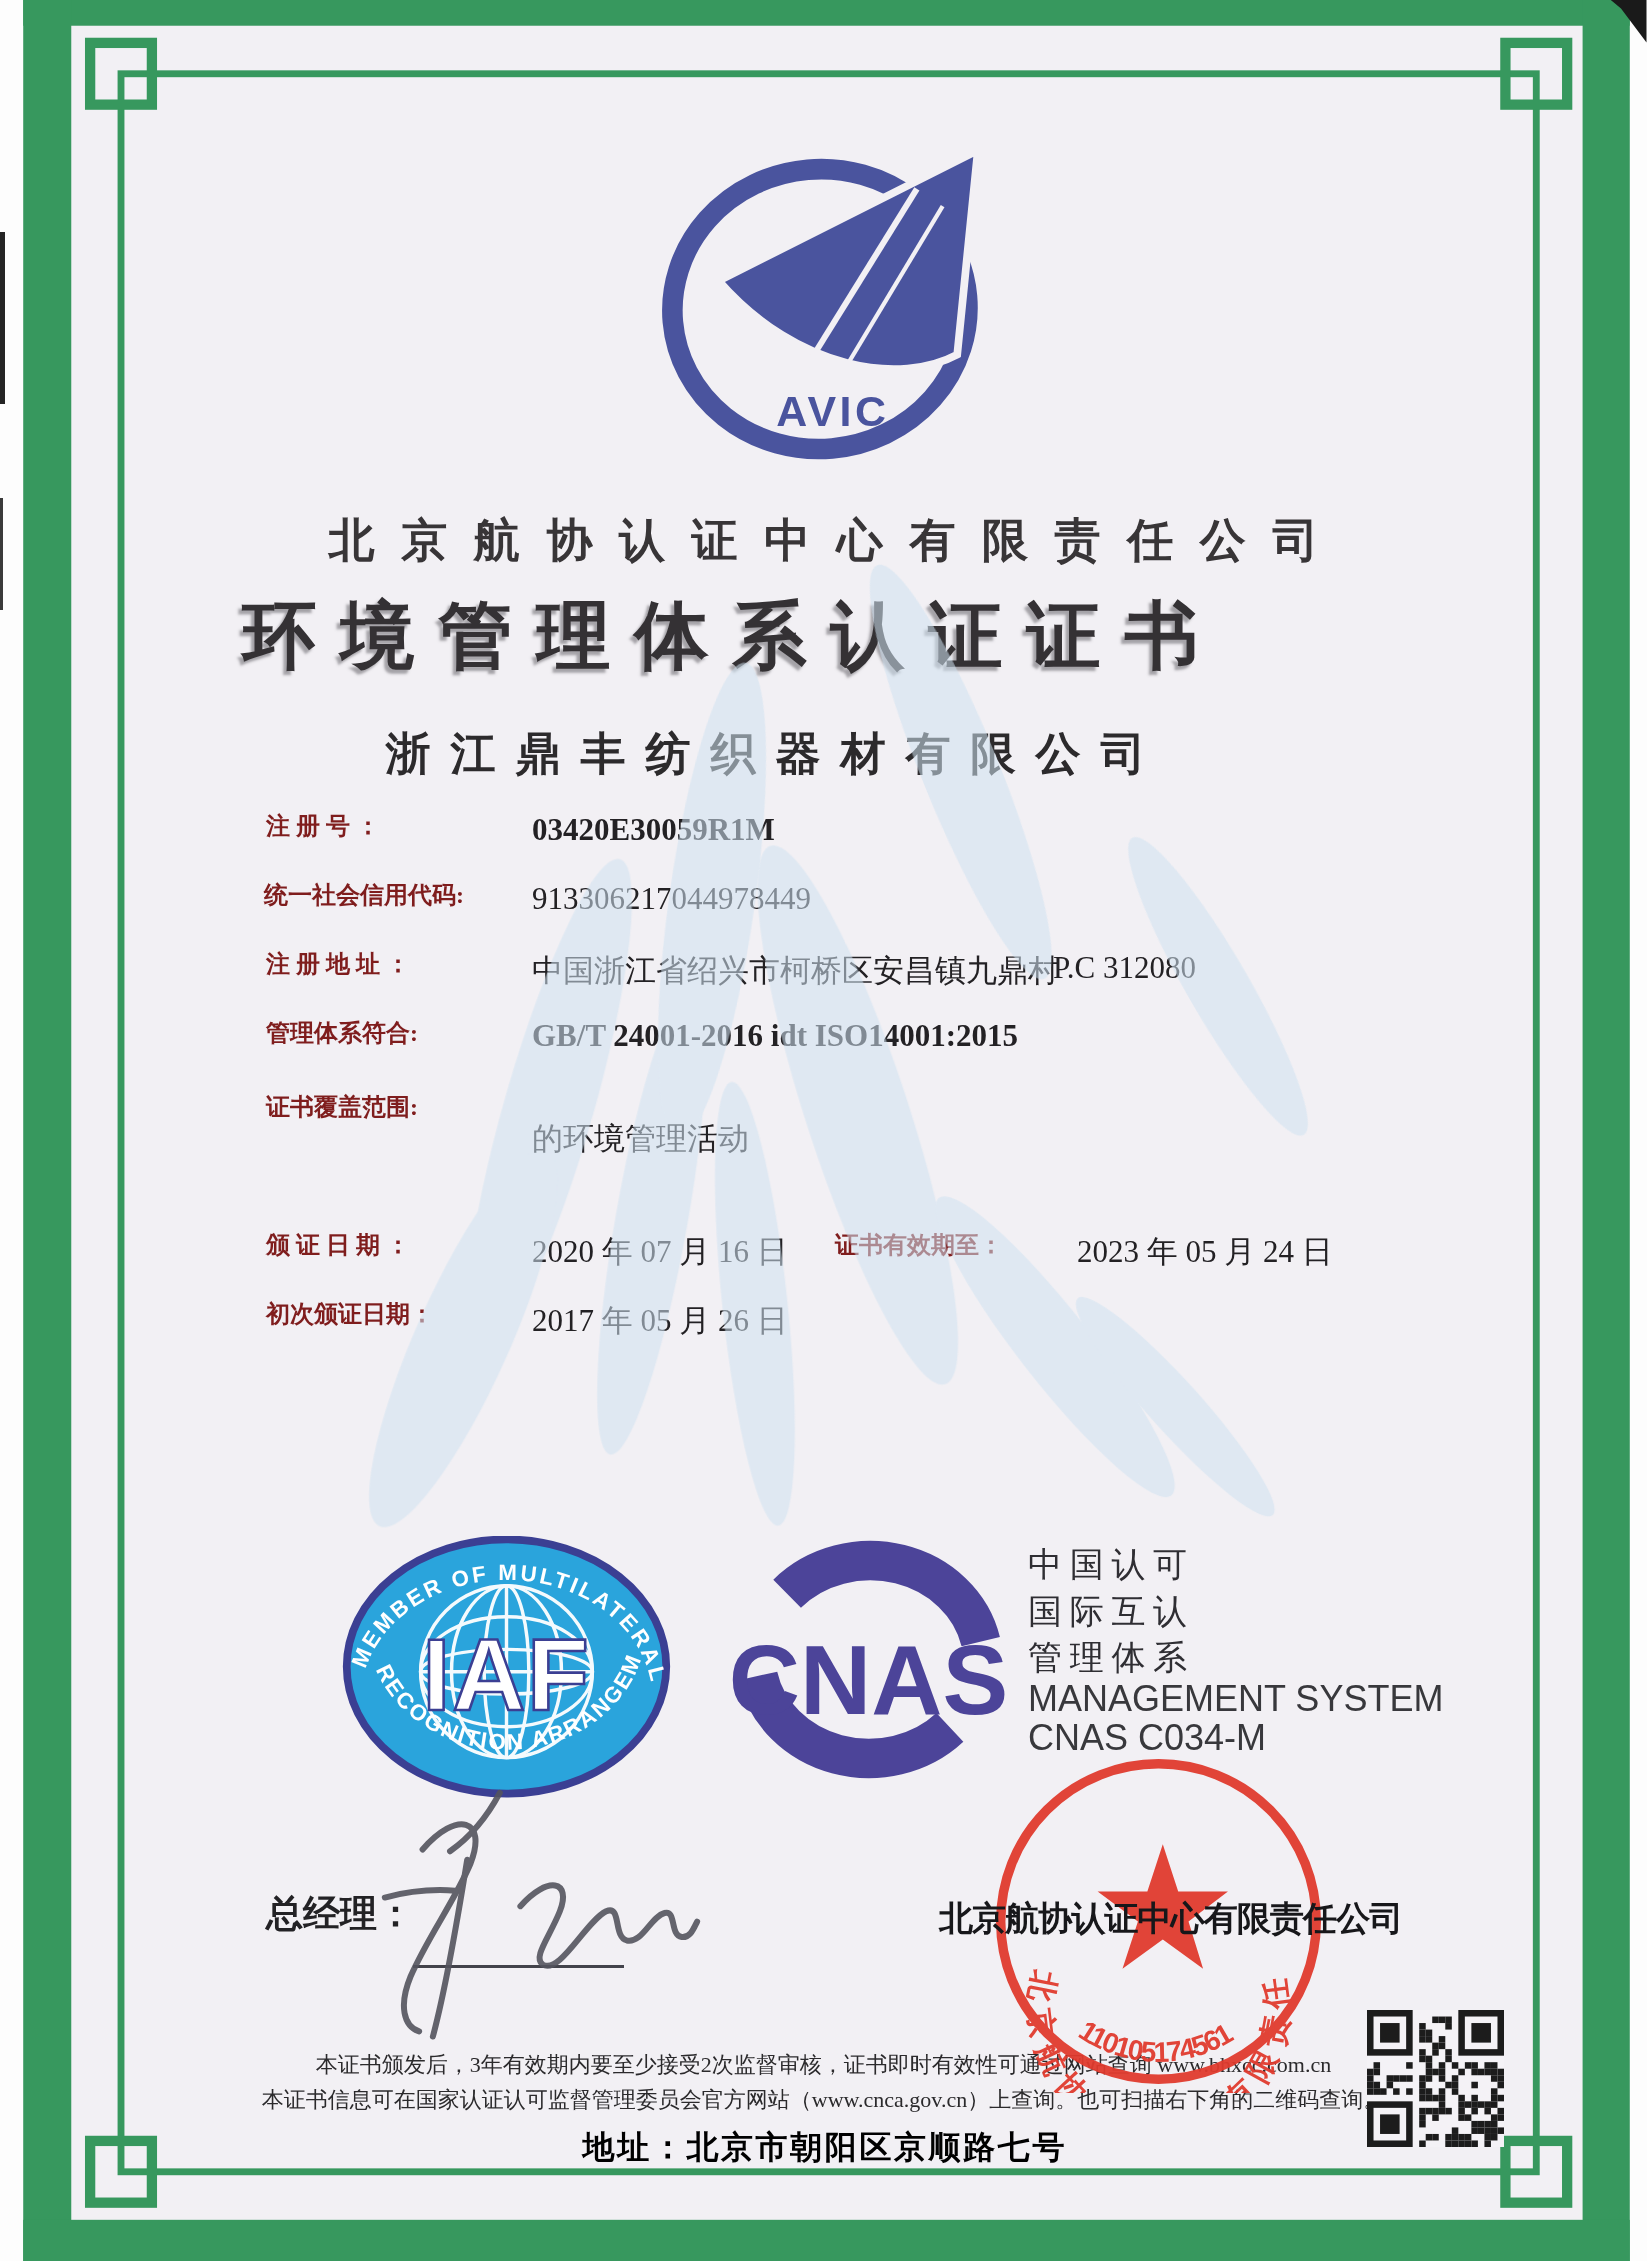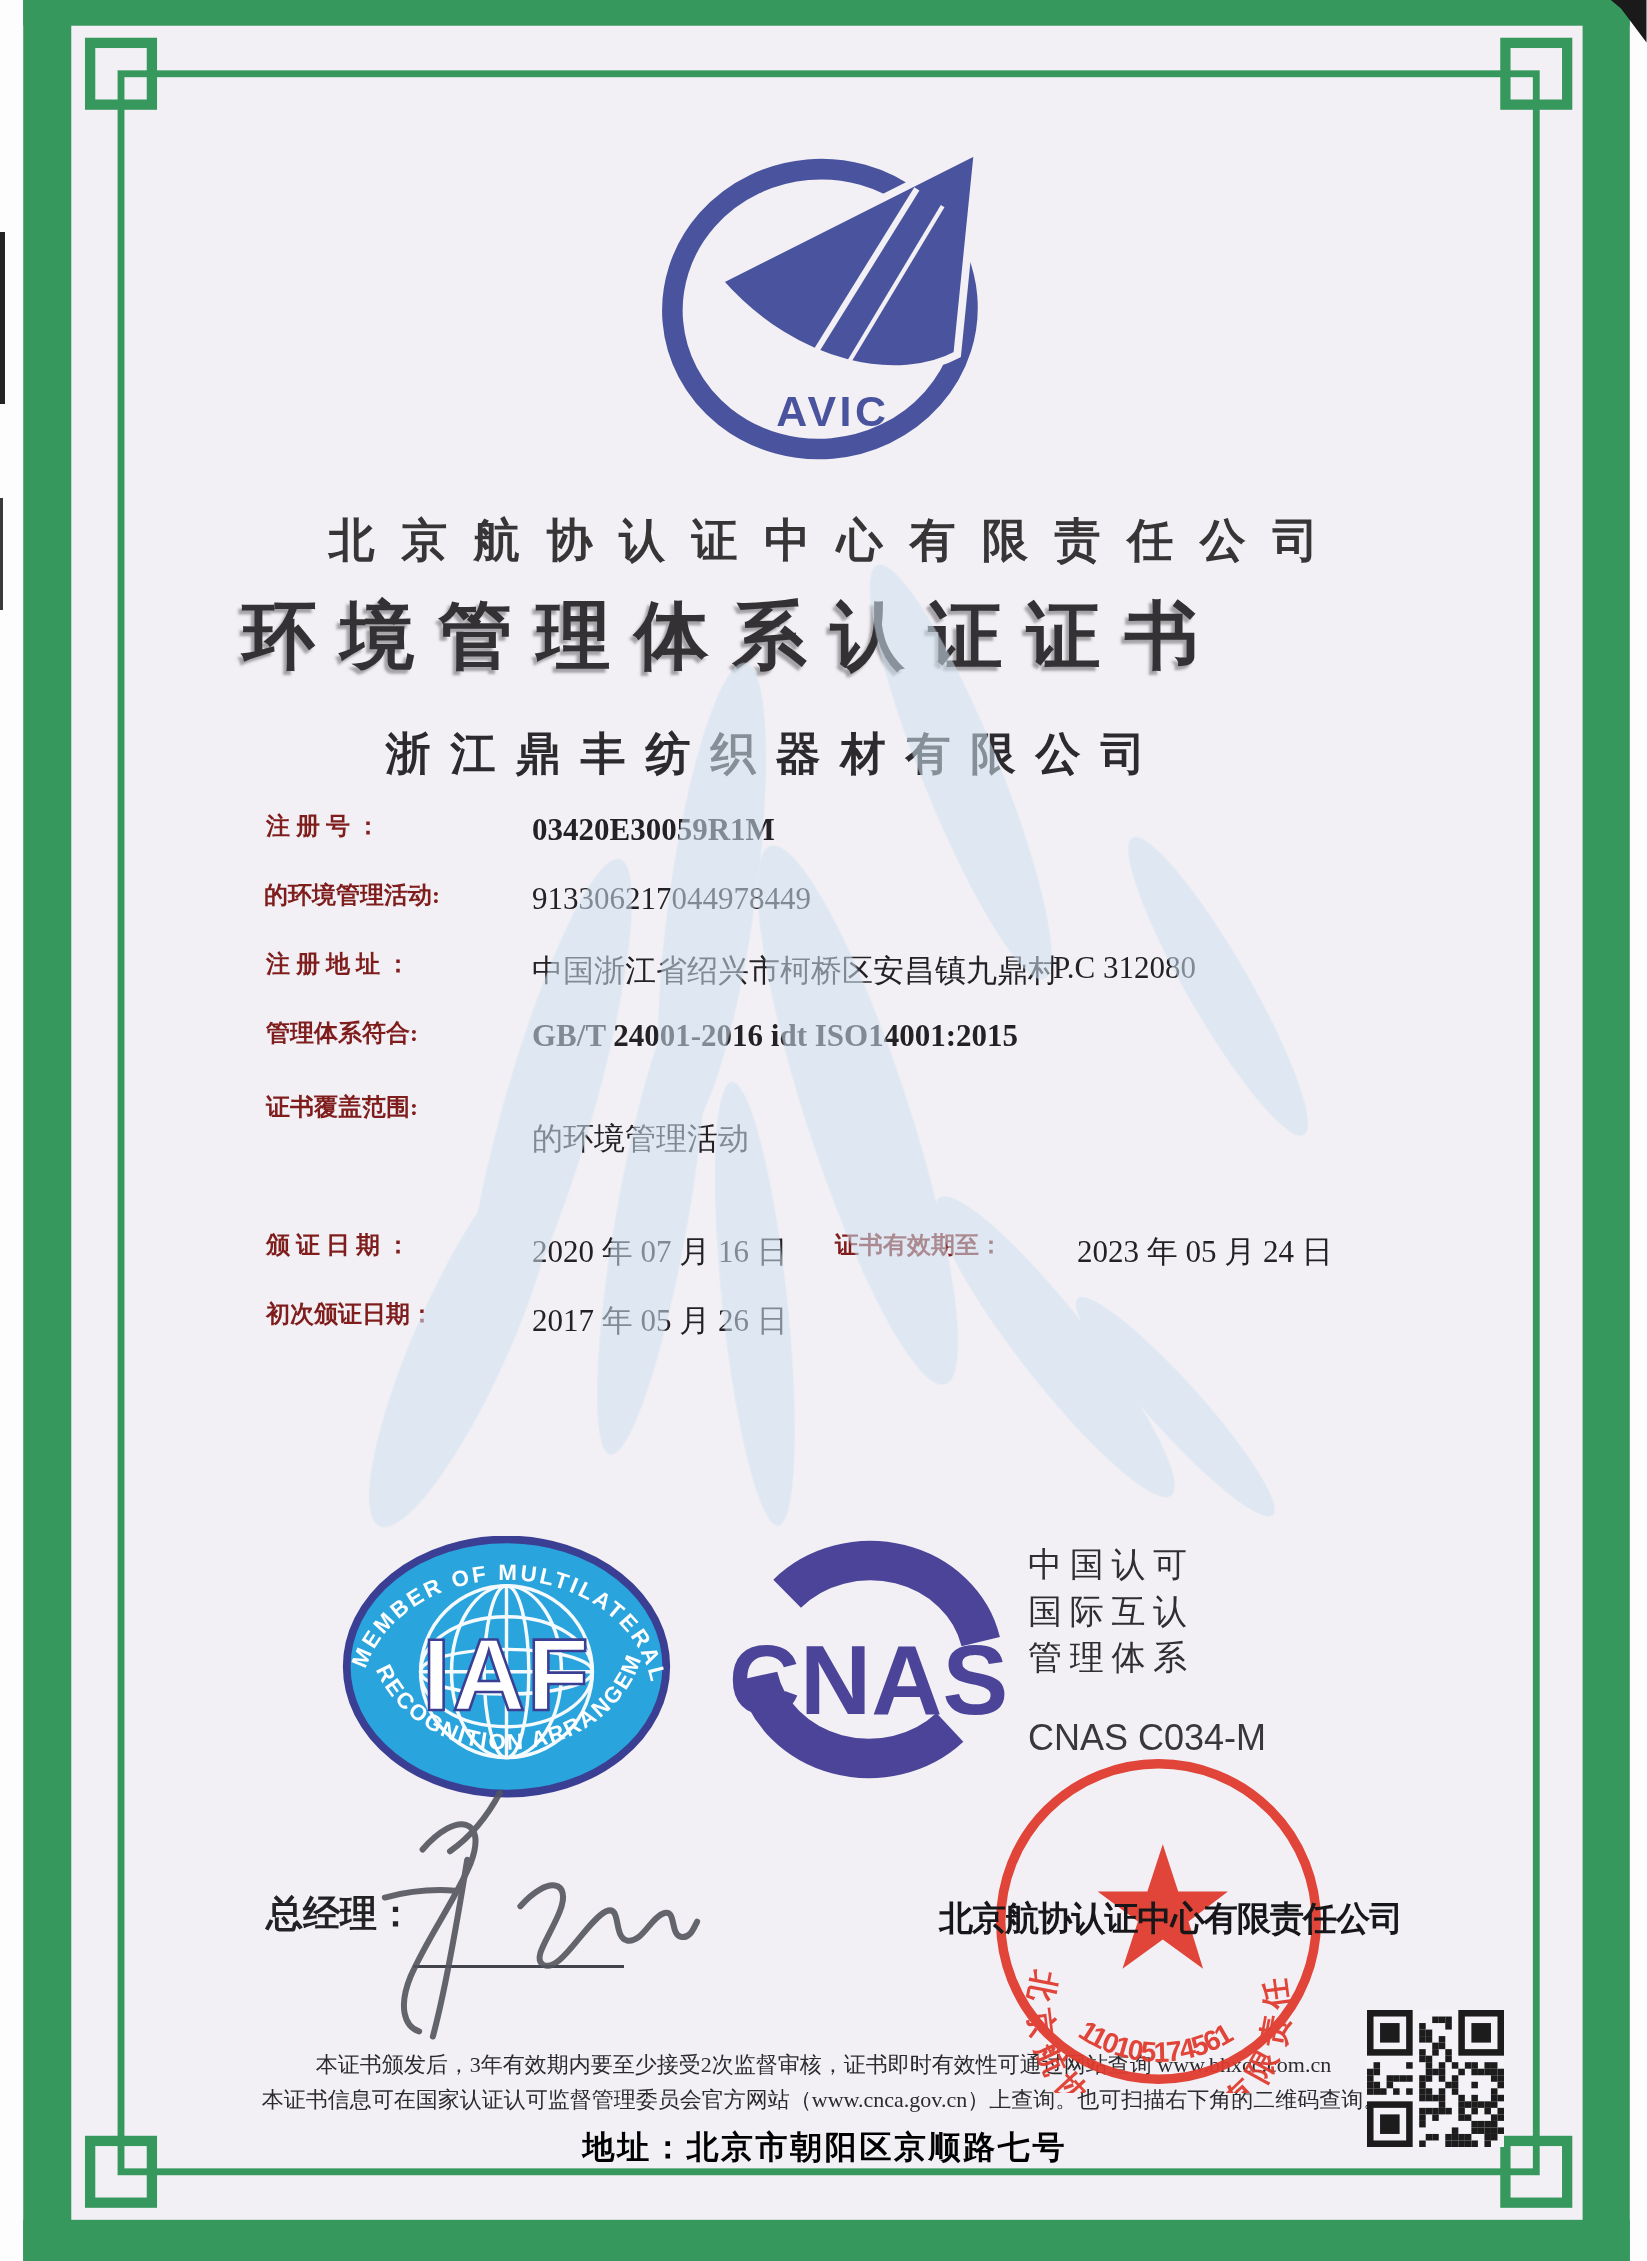--- a/index.html
+++ b/index.html
@@ -67,21 +67,21 @@
     <text x="200" y="368" font-family="Liberation Sans, DejaVu Sans, sans-serif" font-size="50" font-weight="bold" letter-spacing="4" fill="var(--navy)" text-anchor="middle">AVIC</text>
   </svg>
 
   <div class="t issuer">北京航协认证中心有限责任公司</div>
   <div class="t title">环境管理体系认证证书</div>
   <div class="t company">浙江鼎丰纺织器材有限公司</div>
 
   <div class="t lbl" style="left:266px;top:810px">注 册 号 ：</div>
   <div class="t val vbold" style="left:532px;top:812px">03420E30059R1M</div>
 
-  <div class="t lbl" style="left:264px;top:879px">的环境管理活动:</div>
+  <div class="t lbl" style="left:264px;top:879px">统一社会信用代码:</div>
   <div class="t val" style="left:532px;top:881px">913306217044978449</div>
 
   <div class="t lbl" style="left:266px;top:948px">注 册 地 址 ：</div>
   <div class="t val" style="left:532px;top:950px">中国浙江省绍兴市柯桥区安昌镇九鼎村</div>
   <div class="t val" style="left:1053px;top:950px">P.C 312080</div>
 
   <div class="t lbl" style="left:266px;top:1017px">管理体系符合:</div>
   <div class="t val vbold" style="left:532px;top:1018px">GB/T 24001-2016 idt ISO14001:2015</div>
 
   <div class="t lbl" style="left:266px;top:1091px">证书覆盖范围:</div>
@@ -121,20 +121,21 @@
 
   <svg class="abs" style="left:727px;top:1532px;z-index:5" width="283" height="257" viewBox="0 0 330 300">
     <path d="M 70 72 A 132 120 0 0 1 296 128" fill="none" stroke="var(--cnas)" stroke-width="46"></path>
     <path d="M 260 228 A 132 120 0 0 1 36 168" fill="none" stroke="var(--cnas)" stroke-width="46"></path>
     <text x="2" y="212" font-family="Liberation Sans, DejaVu Sans, sans-serif" font-size="115" font-weight="bold" fill="var(--cnas)" textLength="326" lengthAdjust="spacingAndGlyphs">CNAS</text>
   </svg>
 
   <div class="t accr-cn" style="left:1028px;top:1542px">中国认可</div>
   <div class="t accr-cn" style="left:1028px;top:1589px">国际互认</div>
   <div class="t accr-cn" style="left:1028px;top:1635px">管理体系</div>
+  <div class="t accr-en" style="left:1028px;top:1678px">MANAGEMENT SYSTEM</div>
   <div class="t accr-en" style="left:1028px;top:1717px">CNAS C034-M</div>
 
   <div class="t manager" style="left:266px;top:1889px">总经理：</div>
 
   <svg class="abs" style="left:275px;top:1767px;z-index:6" width="429" height="292" viewBox="0 0 500 340">
     <g fill="none" stroke="#54545e" stroke-width="7" stroke-linecap="round" stroke-linejoin="round" opacity="0.9">
       <path d="M 262 30 C 246 60 224 84 204 98"></path>
       <path d="M 172 96 C 212 50 248 60 228 112 C 210 155 178 198 158 244 C 144 278 150 302 168 308"></path>
       <path d="M 224 108 C 214 170 198 262 184 314"></path>
       <path d="M 128 152 C 158 144 184 142 210 144"></path>

